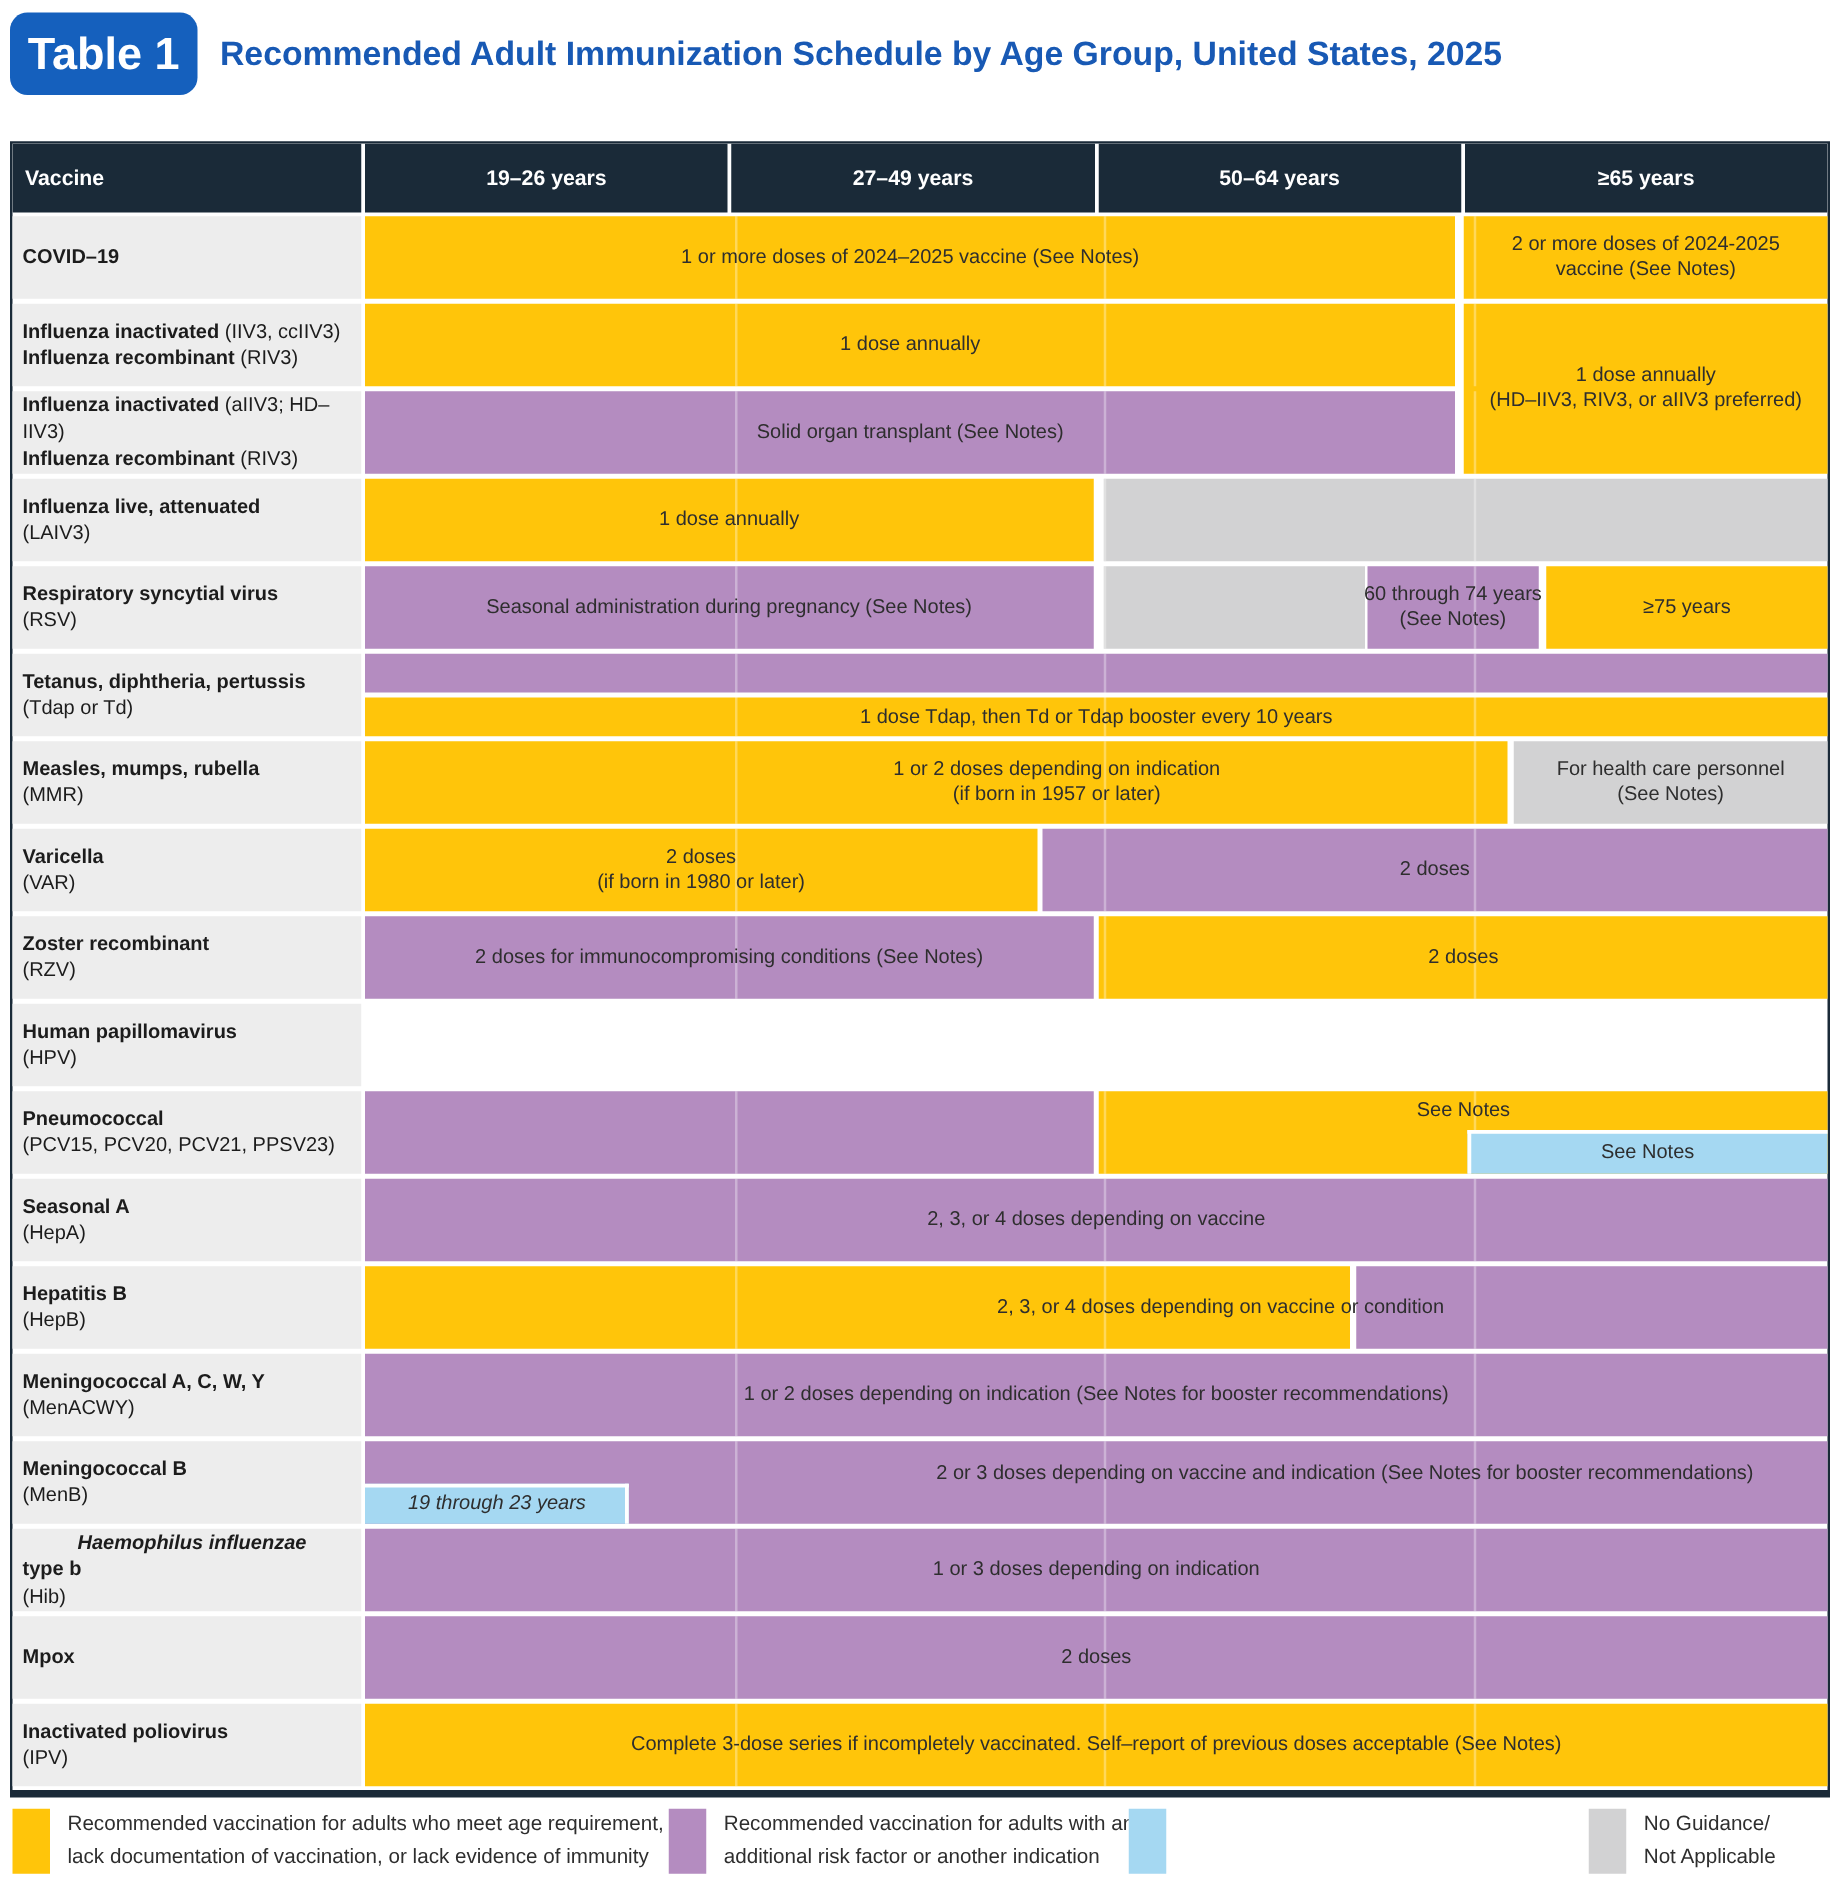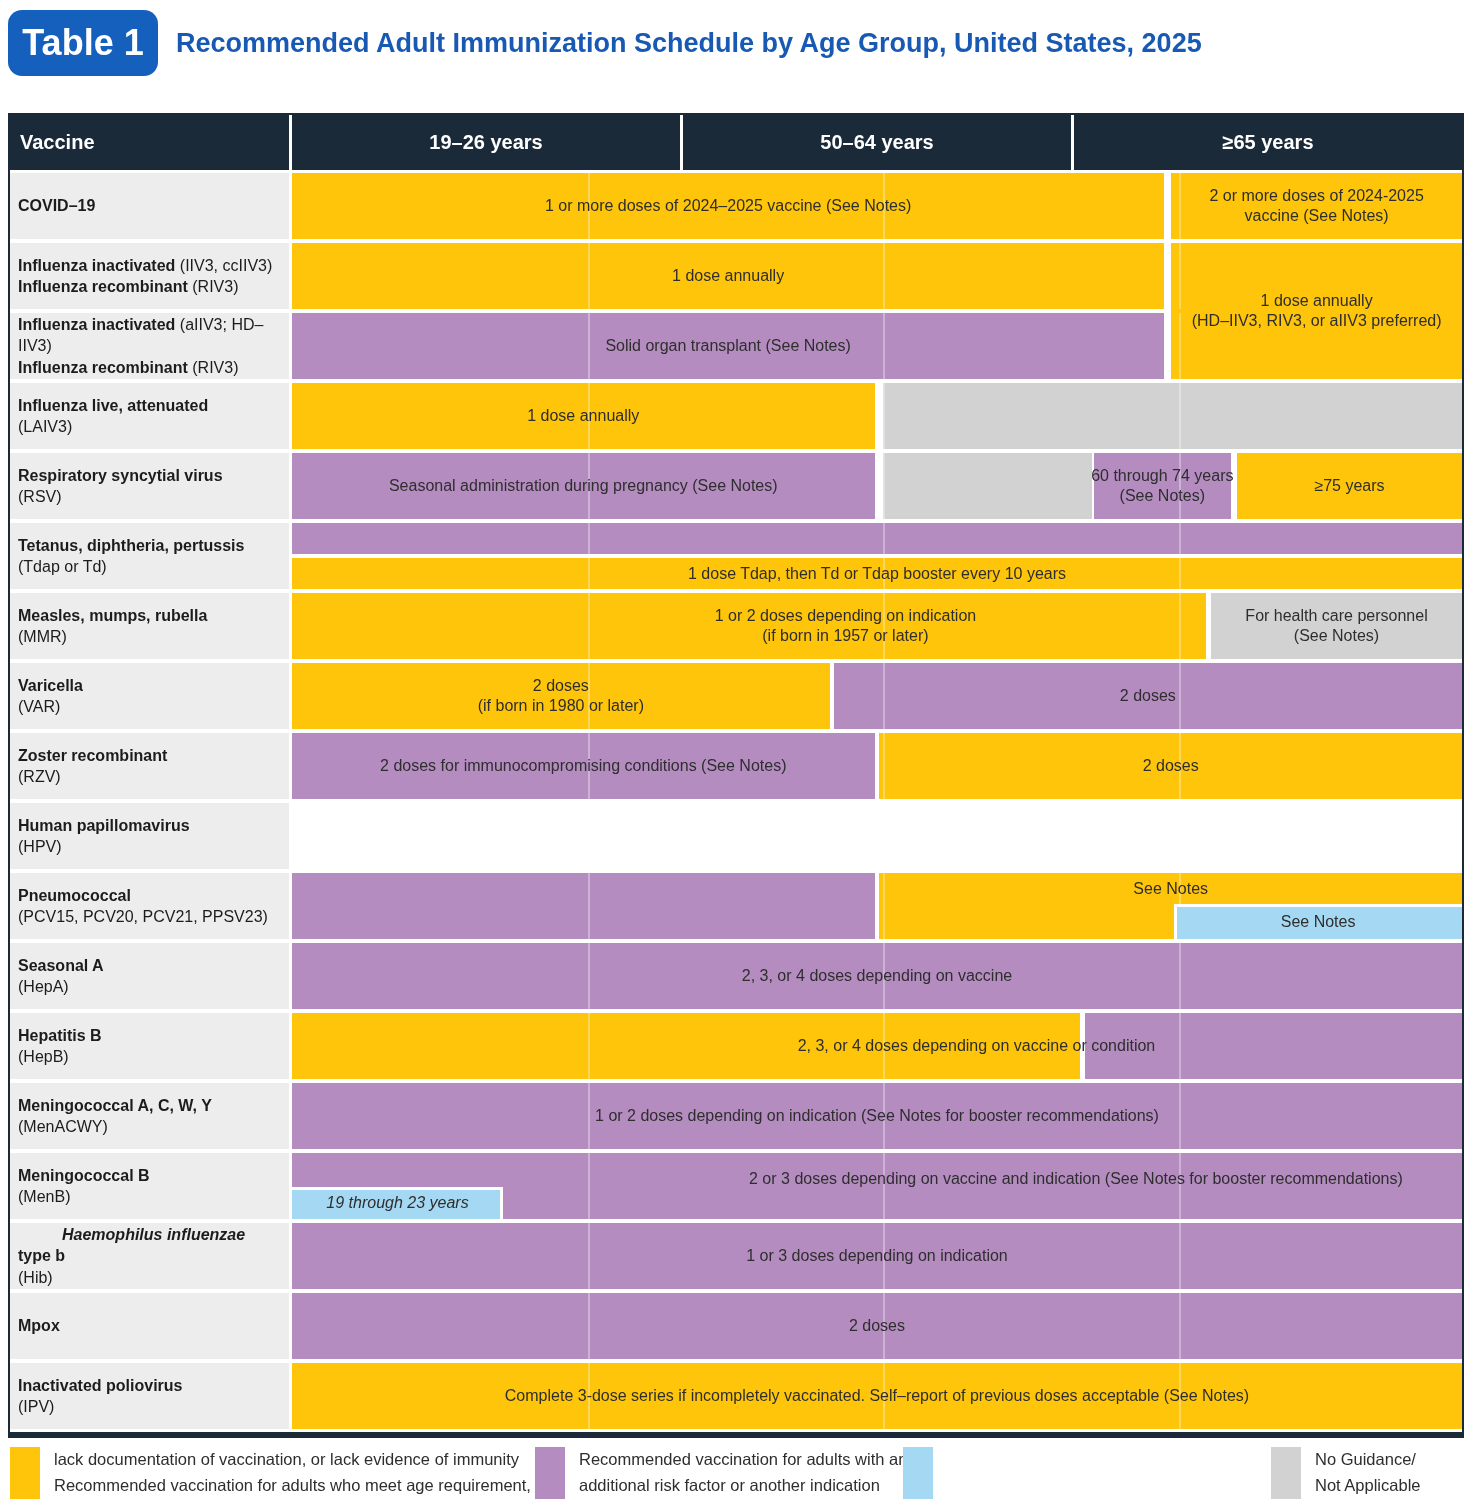--- a/index.html
+++ b/index.html
@@ -7,21 +7,21 @@
         font-family:"Liberation Sans",sans-serif;}
   
   .badge{position:absolute;left:8px;top:10px;width:150px;height:66px;background:#1560BD;
          border-radius:14px;color:#fff;font-weight:bold;font-size:36px;
          display:flex;align-items:center;justify-content:center;}
   .main-title{position:absolute;left:176px;top:28px;font-size:27px;font-weight:bold;color:#1859B4;}
   
   .table{position:absolute;left:8px;top:113px;width:1452px;background:#fff;
          border:2px solid #1A2A38;border-bottom:6px solid #1A2A38;box-sizing:content-box;}
   .thead{display:flex;gap:3px;height:55px;background:#fff;}
-  .th{background:#1A2A38;color:#fff;font-weight:bold;font-size:20px;
+  .th{background:#1A2A38;color:#fff;font-weight:bold;font-size:17px;
       display:flex;align-items:center;justify-content:center;}
   .th-vaccine{width:279px;justify-content:flex-start;padding-left:10px;box-sizing:border-box;}
   .th-age{flex:1;}
   .tbody{padding-top:3px;}
   .row{display:flex;height:66px;margin-bottom:4px;}
   .row:last-child{margin-bottom:3px;}
   .lbl{width:279px;background:#EDEDED;box-sizing:border-box;padding:4px 8px 4px 8px;
        display:flex;flex-direction:column;justify-content:center;color:#1c1c1c;}
   .lbl-line{font-size:16px;line-height:1.32;}
   .lbl-line .b{font-weight:bold;}
@@ -44,20 +44,21 @@
 
 <div class="page">
   <div class="badge">Table 1</div>
   <div class="main-title">Recommended Adult Immunization Schedule by Age Group, United States, 2025</div>
 
   <div class="table">
     <div class="thead">
       <div class="th th-vaccine">Vaccine</div>
 
     <div class="th th-age">19–26 years</div>
+        <div class="th th-age">27–49 years</div>
         <div class="th th-age">50–64 years</div>
         <div class="th th-age">≥65 years</div>
       </div>
     <div class="tbody">
 
     <div class="row">
           <div class="lbl">
             <div class="lbl-line"><span class="b">COVID–19</span></div>
           </div>
           <div class="area">
@@ -361,22 +362,22 @@
               <div>Complete 3-dose series if incompletely vaccinated. Self–report of previous doses acceptable (See Notes)</div>
             </div>
           </div>
         </div>
       </div>
   </div>
 
 <div class="legend-item" style="left: 10px;">
       <div class="sw" style="background: rgb(255, 197, 10);"></div>
       <div class="legend-text">
+        <div>Recommended vaccination for adults who meet age requirement,</div>
         <div>lack documentation of vaccination, or lack evidence of immunity</div>
-        <div>Recommended vaccination for adults who meet age requirement,</div>
       </div>
     </div>
     <div class="legend-item" style="left: 535px;">
       <div class="sw" style="background: rgb(180, 140, 192);"></div>
       <div class="legend-text">
         <div>Recommended vaccination for adults with an</div>
         <div>additional risk factor or another indication</div>
       </div>
     </div>
     <div class="legend-item" style="left: 903px;">

